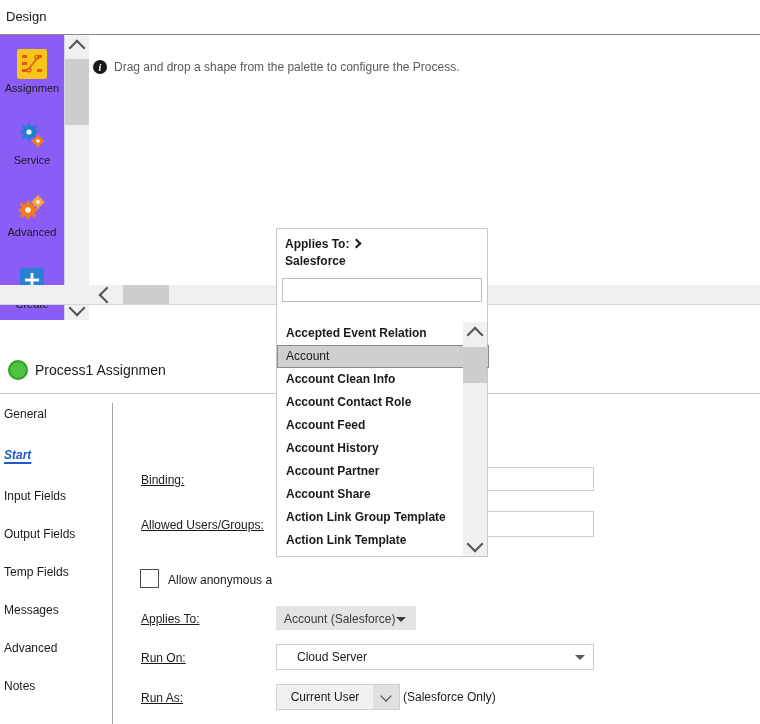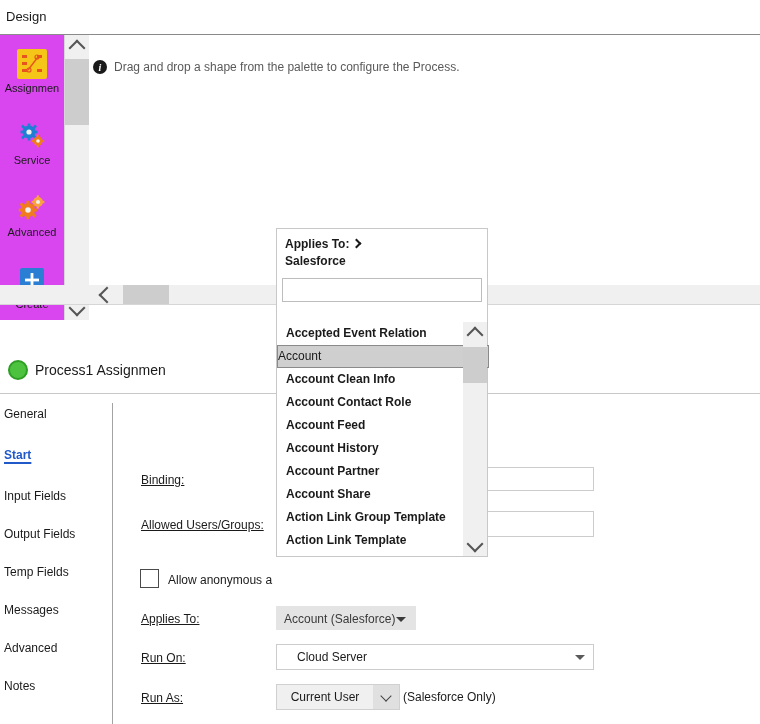--- a/index.html
+++ b/index.html
@@ -31,21 +31,21 @@
 
   
   #design-band {
     position: absolute; left: 0; top: 35px; width: 760px; height: 305px;
     background: #ffffff;
   }
 
   
   #palette {
     position: absolute; left: 0; top: 0; width: 64px; height: 285px;
-    background: #d946ef;
+    background: #8b5cf6;
     border-right: 1px solid #d6d6d6;
   }
   .palette-item {
     position: absolute; left: 0; width: 64px; height: 72px;
     text-align: center;
   }
   .palette-icon {
     display: block; margin: 10px auto 3px auto;
     width: 30px; height: 30px;
     position: relative;
@@ -160,20 +160,21 @@
   .tab {
     position: absolute; left: 4px; width: 104px; height: 22px;
     font-size: 12px; color: #1a1a1a;
     line-height: 22px;
   }
   .tab.active {
     color: #2159c9; font-weight: bold;
     text-decoration: underline;
     text-underline-offset: 3px;
     text-decoration-thickness: 2px;
+    font-style: italic;
   }
 
   
   #form {
     position: absolute; left: 113px; top: 62px; width: 647px; height: 321px;
   }
   .field-label {
     position: absolute; font-size: 12px; color: #1a1a1a; text-decoration: underline;
   }
   .textbox {
@@ -301,21 +302,21 @@
     padding-left: 9px;
     font-size: 12px; color: #1a1a1a; font-weight: bold;
     box-sizing: border-box;
     white-space: nowrap;
   }
   .popup-item.selected {
     background: #cfcfcf;
     border: 1px solid #8a8a8a;
     font-weight: normal;
     color: #1a1a1a;
-    padding-left: 0;
+    padding-left: 8px;
     line-height: 21px;
   }
   
   #popup-sb {
     position: absolute; right: 0; top: 0; width: 24px; height: 234px;
     background: #f0f0f0;
   }
   #popup-sb-up, #popup-sb-down {
     position: absolute; left: 0; width: 24px; height: 22px;
     display:flex; align-items:center; justify-content:center;

